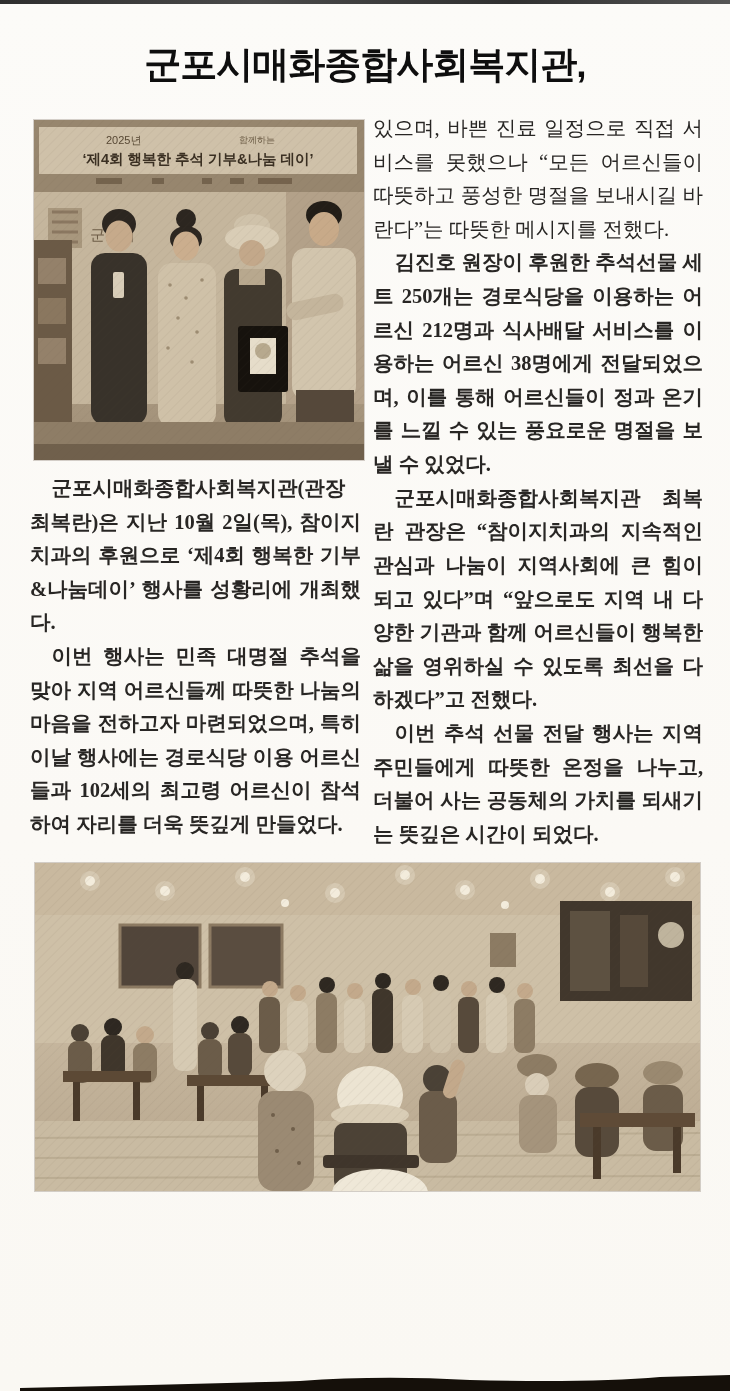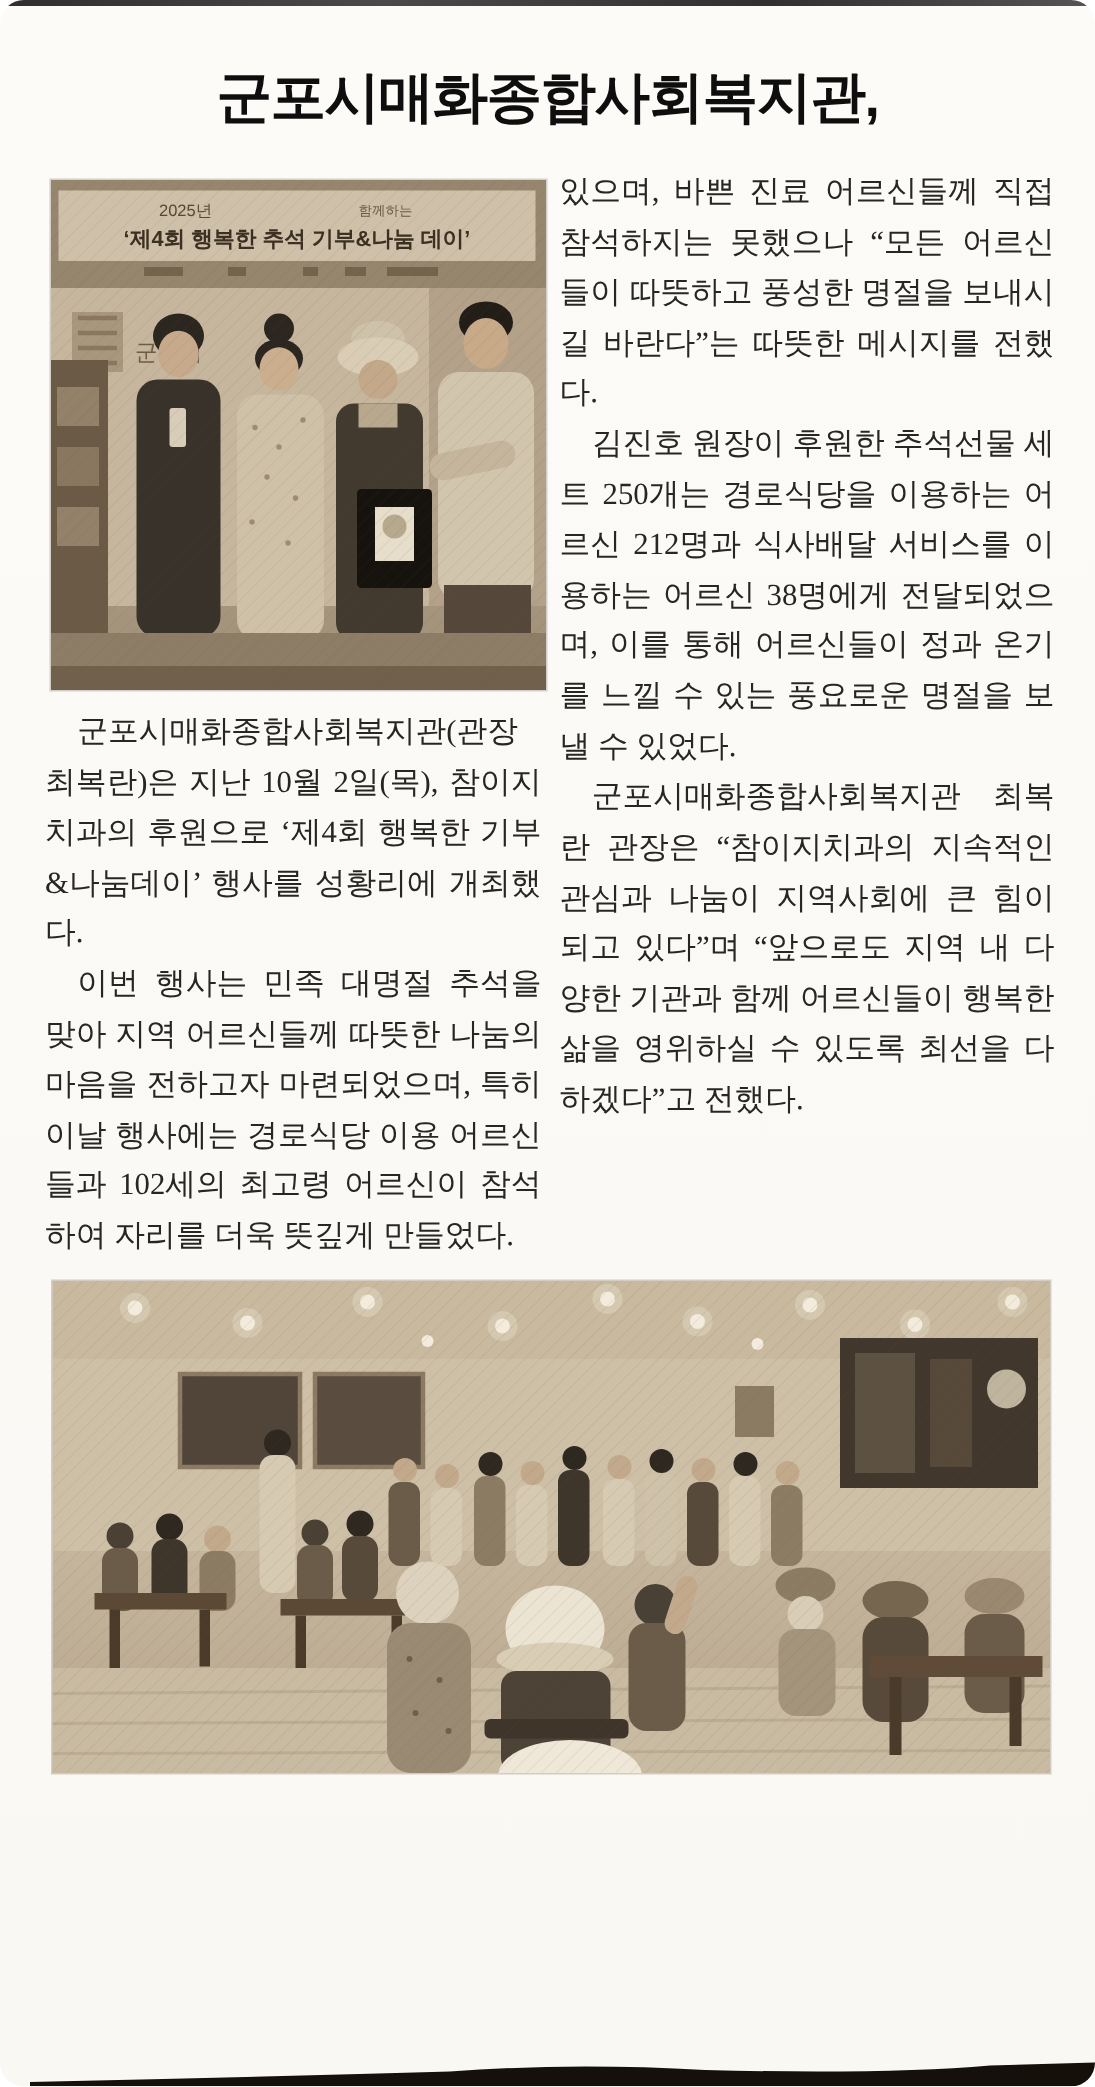--- a/index.html
+++ b/index.html
@@ -3,21 +3,20 @@
 <meta charset="utf-8">
 <style>
   html,body{margin:0;padding:0;background:#ffffff;}
   .page{
     position:relative;
     width:730px;height:1391px;
     background:linear-gradient(180deg,#fcfbf8 0%,#fbf9f5 60%,#faf8f3 100%);
     font-family:"Liberation Serif","DejaVu Serif",serif;
     color:#262626;
     overflow:hidden;
-    border-radius:16px;
   }
   .top-edge{
     position:absolute;top:0;left:0;width:100%;height:4px;
     background:linear-gradient(90deg,#2e2e2e 0%,#4a4a4a 35%,#303030 70%,#555 100%);
   }
   .headline{
     margin:0;padding:42px 18px 0 18px;
     text-align:center;
     font-family:"Liberation Sans","DejaVu Sans",sans-serif;
     font-weight:800;
@@ -30,21 +29,21 @@
     display:flex;gap:12px;
     margin:23px 27px 0 30px;
   }
   .col{width:331px;}
   .body-p{
     margin:0;
     font-size:20.5px;line-height:1.64;
     text-align:justify;word-break:break-all;
     color:#282624;
   }
-  .indent{text-indent:1.05em;}
+  .indent{text-indent:1.05em;font-weight:bold;}
   figure{margin:0;padding:0;}
   .photo-top{
     width:330px;height:340px;
     margin:8px 0 12px 4px;
     box-shadow:0 0 0 1px rgba(90,75,58,.25);
   }
   .photo-bottom{
     width:665px;height:328px;
     margin:12px 0 0 35px;
     box-shadow:0 0 0 1px rgba(90,75,58,.25);
@@ -150,23 +149,24 @@
           <rect x="0" y="302" width="330" height="38" fill="#8e7d66"></rect>
           <rect x="0" y="324" width="330" height="16" fill="#70604c"></rect>
           <rect width="330" height="340" fill="url(#hatch)"></rect>
         </svg>
       </figure>
       <p class="body-p indent">군포시매화종합사회복지관(관장 최복란)은 지난 10월 2일(목), 참이지치과의 후원으로 ‘제4회 행복한 기부&amp;나눔데이’ 행사를 성황리에 개최했다.</p>
       <p class="body-p indent">이번 행사는 민족 대명절 추석을 맞아 지역 어르신들께 따뜻한 나눔의 마음을 전하고자 마련되었으며, 특히 이날 행사에는 경로식당 이용 어르신들과 102세의 최고령 어르신이 참석하여 자리를 더욱 뜻깊게 만들었다.</p>
     </div>
 
     <div class="col">
-      <p class="body-p">있으며, 바쁜 진료 어르신들께 직접 참석하지는 못했으나 “모든 어르신들이 따뜻하고 풍성한 명절을 보내시길 바란다”는 따뜻한 메시지를 전했다.</p>
+      <p class="body-p">있으며, 바쁜 진료 일정으로 직접 서비스를 못했으나 “모든 어르신들이 따뜻하고 풍성한 명절을 보내시길 바란다”는 따뜻한 메시지를 전했다.</p>
       <p class="body-p indent">김진호 원장이 후원한 추석선물 세트 250개는 경로식당을 이용하는 어르신 212명과 식사배달 서비스를 이용하는 어르신 38명에게 전달되었으며, 이를 통해 어르신들이 정과 온기를 느낄 수 있는 풍요로운 명절을 보낼 수 있었다.</p>
       <p class="body-p indent">군포시매화종합사회복지관 최복란 관장은 “참이지치과의 지속적인 관심과 나눔이 지역사회에 큰 힘이 되고 있다”며 “앞으로도 지역 내 다양한 기관과 함께 어르신들이 행복한 삶을 영위하실 수 있도록 최선을 다하겠다”고 전했다.</p>
+      <p class="body-p indent">이번 추석 선물 전달 행사는 지역주민들에게 따뜻한 온정을 나누고, 더불어 사는 공동체의 가치를 되새기는 뜻깊은 시간이 되었다.</p>
     </div>
 
   </div>
 
   <figure class="photo-bottom">
     <svg viewBox="0 0 665 328" width="665" height="328">
       <defs>
         <linearGradient id="gBot" x1="0" y1="0" x2="0" y2="1">
           <stop offset="0" stop-color="#d6c8b0"></stop>
             <stop offset="1" stop-color="#b7a68d"></stop>

